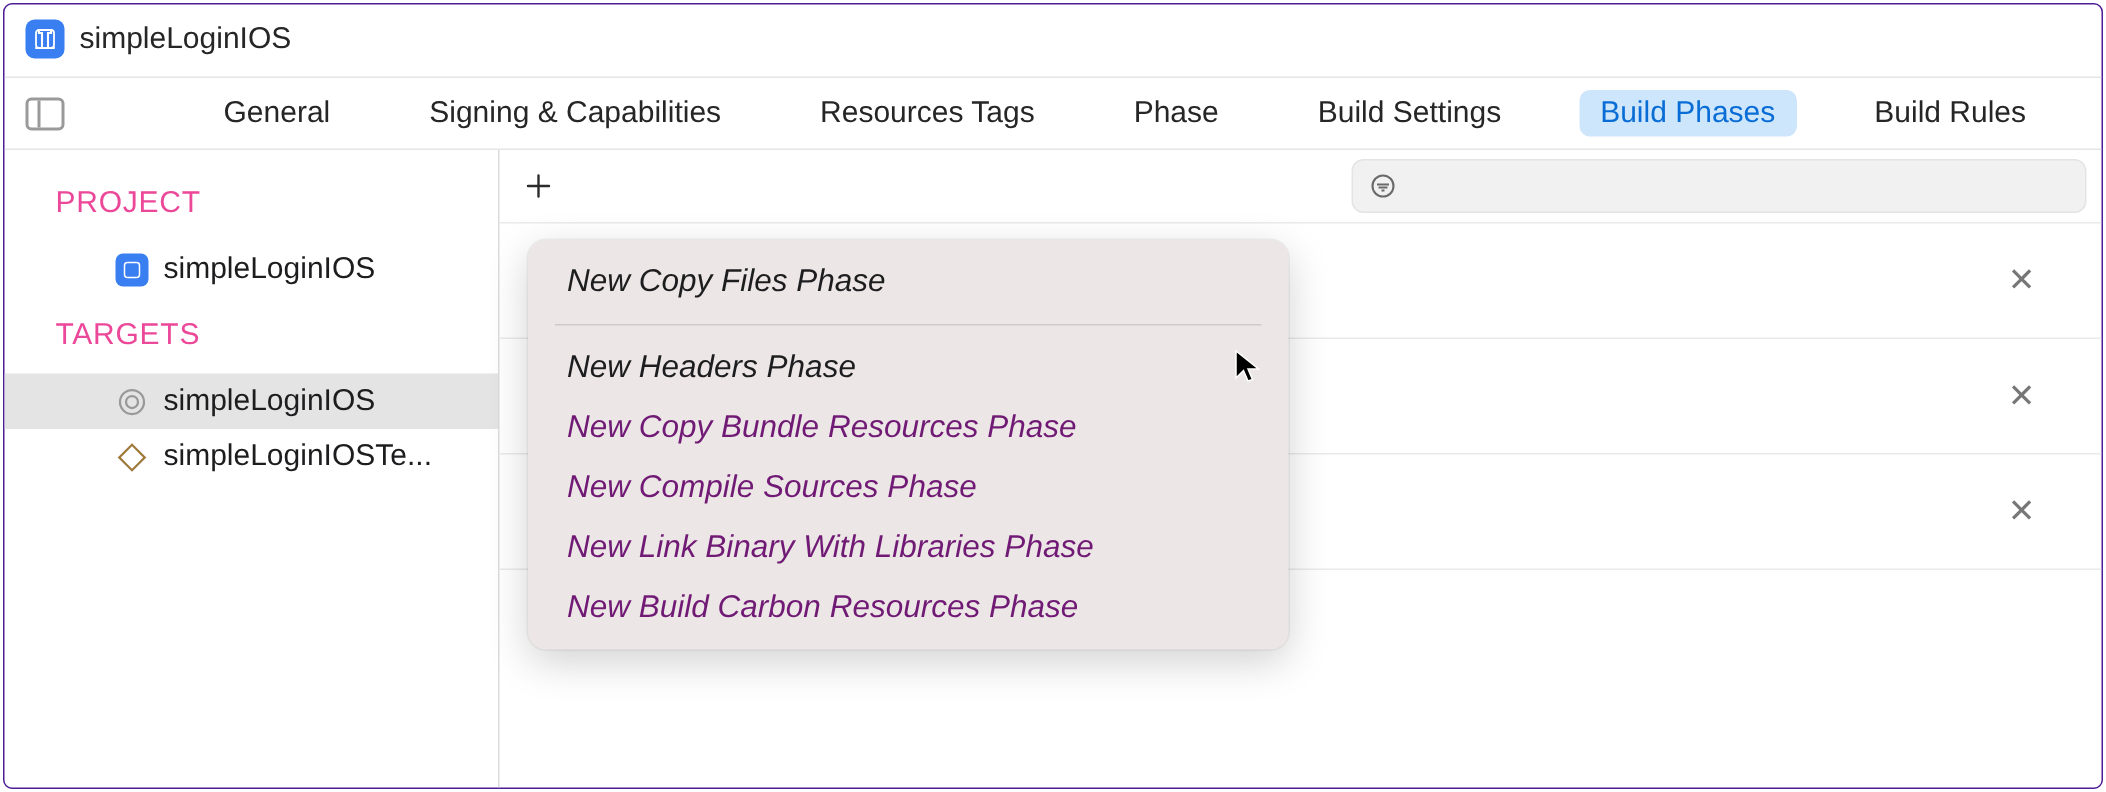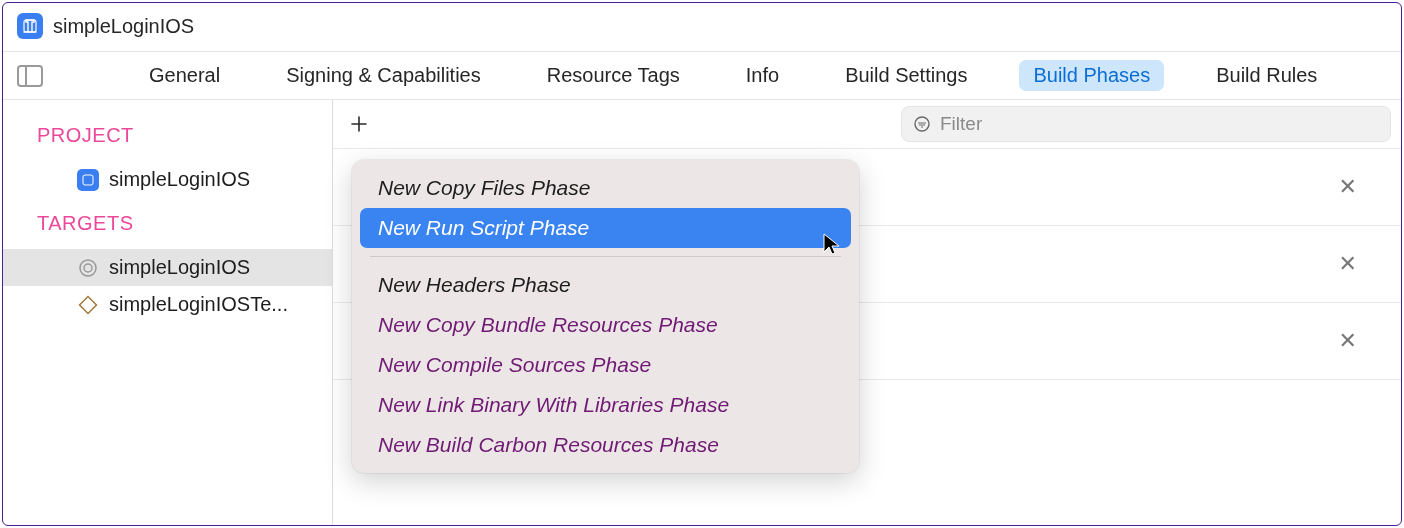--- a/index.html
+++ b/index.html
@@ -241,22 +241,22 @@
         </svg>
     </div>
     <div class="title">simpleLoginIOS</div>
   </div>
 
   <div class="tabbar">
     <div class="panel-icon"></div>
     <div class="tabs">
       <div class="tab">General</div>
       <div class="tab">Signing &amp; Capabilities</div>
-      <div class="tab">Resource Tags</div>
-      <div class="tab">Info</div>
+      <div class="tab">Resources Tags</div>
+      <div class="tab">Phase</div>
       <div class="tab">Build Settings</div>
       <div class="tab active">Build Phases</div>
       <div class="tab">Build Rules</div>
     </div>
   </div>
 
   <div class="body">
     <div class="sidebar">
       <div class="section-label">PROJECT</div>
       <div class="proj-item">
@@ -295,39 +295,37 @@
               <path d="M9 2 L9 16 M2 9 L16 9" stroke="#2b2b2b" stroke-width="1.6" stroke-linecap="round"></path>
             </svg>
         </div>
         <div class="filter">
           <div class="filter-icon">
             <svg width="18" height="18" viewBox="0 0 18 18">
                 <circle cx="9" cy="9" r="7" fill="none" stroke="#6a6a6a" stroke-width="1.4"></circle>
                 <path d="M5 8 L13 8 M6 10 L12 10 M8 12 L10 12" stroke="#6a6a6a" stroke-width="1.2"></path>
               </svg>
           </div>
-          <input type="text" placeholder="Filter" style="">
         </div>
       </div>
       <div class="phase-row">
         <span class="close">✕</span>
       </div>
       <div class="phase-row">
         <span class="close">✕</span>
       </div>
       <div class="phase-row">
         <span class="close">✕</span>
       </div>
     </div>
   </div>
 </div>
 
 <div class="popup">
   <div class="menu-item">New Copy Files Phase</div>
-  <div class="menu-item highlight">New Run Script Phase</div>
   <div class="menu-sep"></div>
   <div class="menu-item">New Headers Phase</div>
   <div class="menu-item disabled">New Copy Bundle Resources Phase</div>
   <div class="menu-item disabled">New Compile Sources Phase</div>
   <div class="menu-item disabled">New Link Binary With Libraries Phase</div>
   <div class="menu-item disabled">New Build Carbon Resources Phase</div>
 </div>
 
 <div class="cursor">
   <svg width="20" height="26" viewBox="0 0 20 26">

